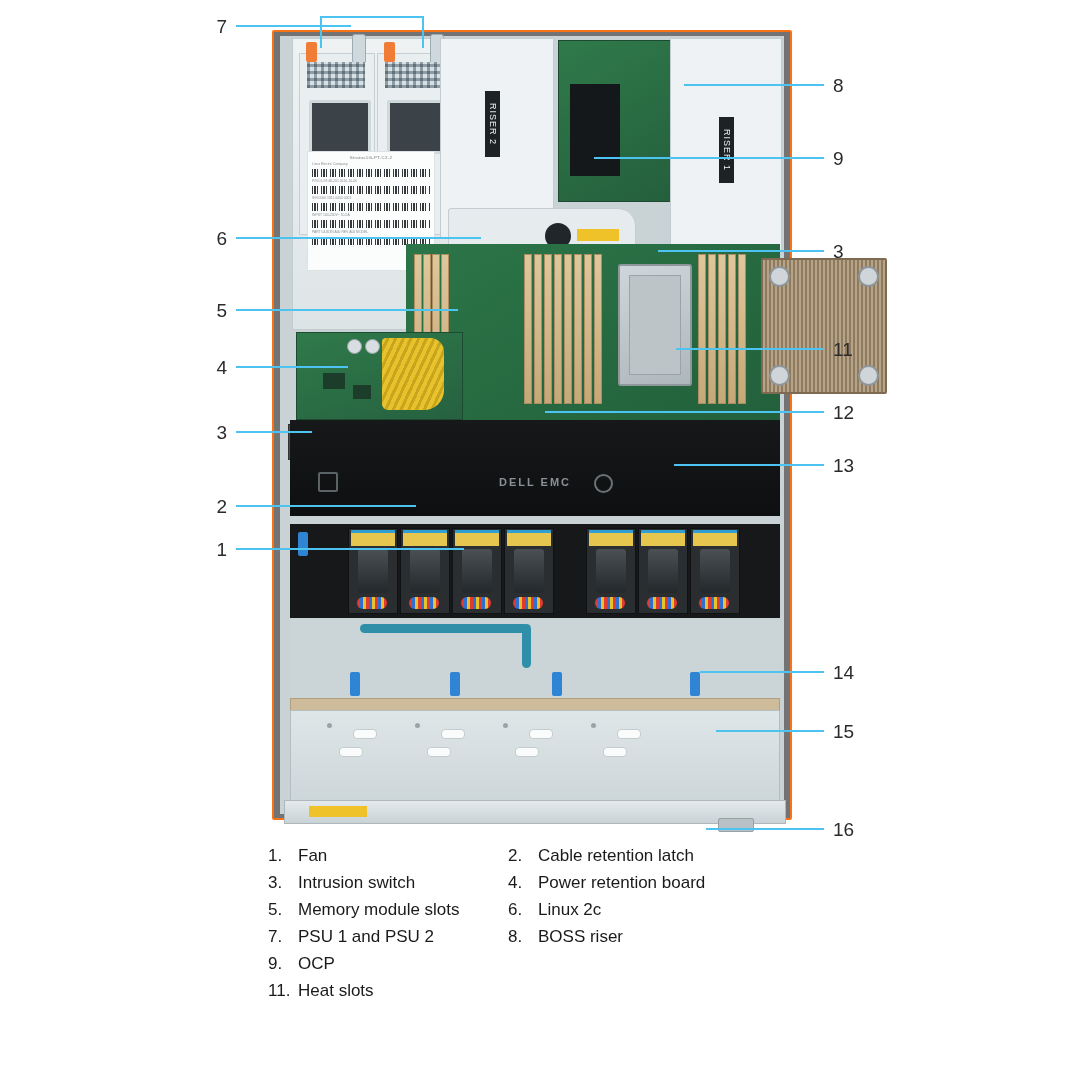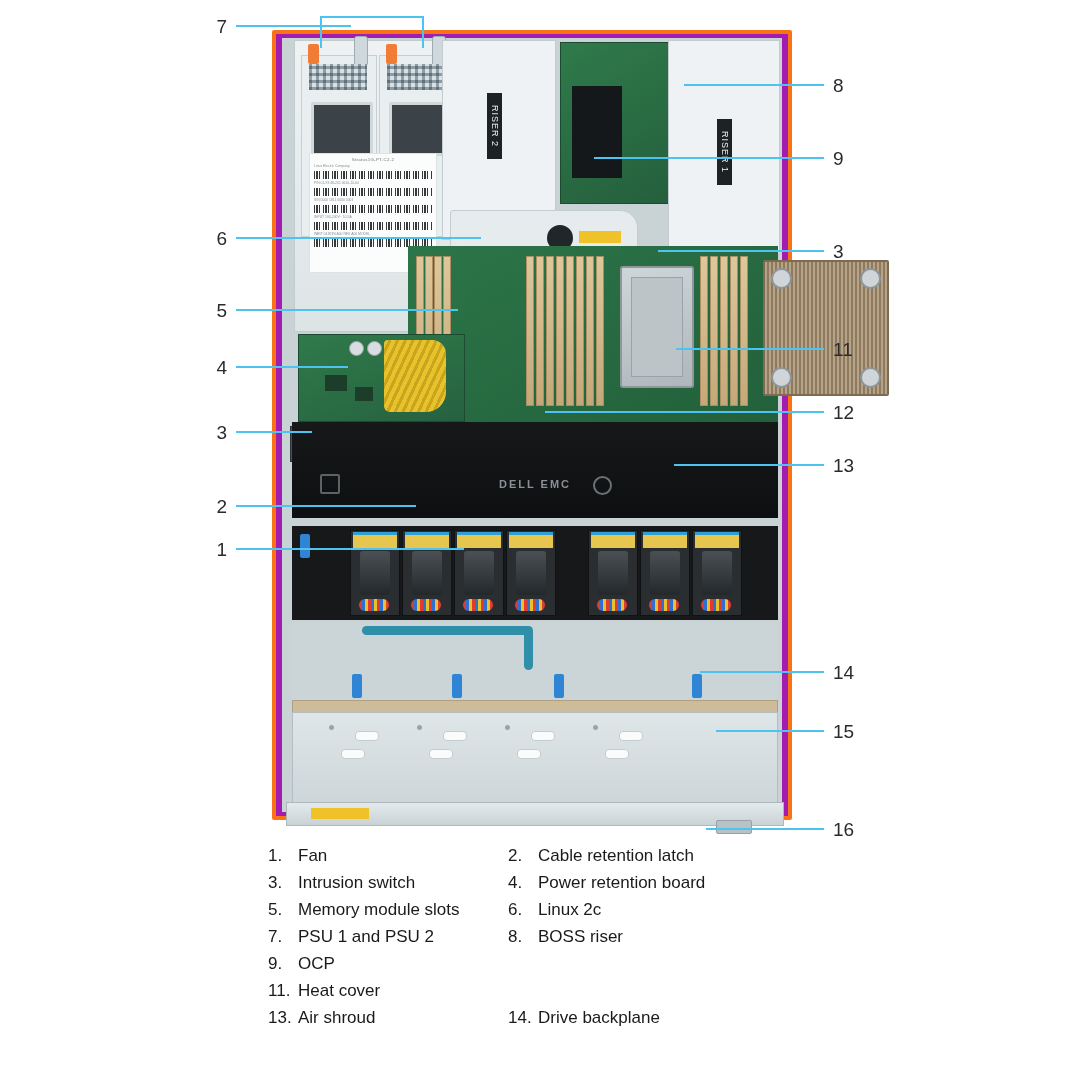--- a/index.html
+++ b/index.html
@@ -15,22 +15,22 @@
   .callout.left .lead{margin-left:9px;}
   .callout.right{flex-direction:row;}
   .callout.right .lead{margin-right:9px;}
   .callout.right .num{text-align:left;}
   .bracket{position:absolute;border-left:2px solid #4cc3f0;border-right:2px solid #4cc3f0;
            border-top:2px solid #4cc3f0;}
 
   
   #server{position:absolute;left:272px;top:30px;width:520px;height:790px;}
 
-  .chassis{position:absolute;inset:0;background:#a21caf;
-     border:4px solid #f97316;border-radius:2px;padding-left:32px;}
+  .chassis{position:absolute;inset:0;background:#737373;
+     border:2px solid #f97316;border-radius:2px;padding-left:32px;}
   .chassis-inner{position:absolute;left:6px;top:4px;right:6px;bottom:4px;background:#c9d2d5;}
 
   
   .psu-bay{position:absolute;left:18px;top:6px;width:162px;height:290px;
      background:linear-gradient(180deg,#eef2f3 0%,#e4eaec 60%,#dde4e6 100%);
      border:1px solid #c2cccf;}
   .psu{position:absolute;top:14px;width:74px;height:180px;background:#e9eef0;
      border:1px solid #c6d0d3;}
   .psu.a{left:6px;} .psu.b{left:84px;}
   .psu .latch{position:absolute;left:6px;top:-12px;width:11px;height:20px;
@@ -441,28 +441,18 @@
   </div>
   <div class="lrow">
     <div class="lcell lcol-a">
       <span class="ln">9.</span>
       <span class="lt">OCP</span>
     </div>
   </div>
   <div class="lrow">
     <div class="lcell lcol-a">
       <span class="ln">11.</span>
-      <span class="lt">Heat cover</span>
-    </div>
-  </div>
-  <div class="lrow">
-    <div class="lcell lcol-a">
-      <span class="ln">13.</span>
-      <span class="lt">Air shroud</span>
-    </div>
-    <div class="lcell lcol-b">
-      <span class="ln">14.</span>
-      <span class="lt">Drive backplane</span>
+      <span class="lt">Heat slots</span>
     </div>
   </div>
   <div class="lrow">
   </div>
 </div>
 
 </body></html>

